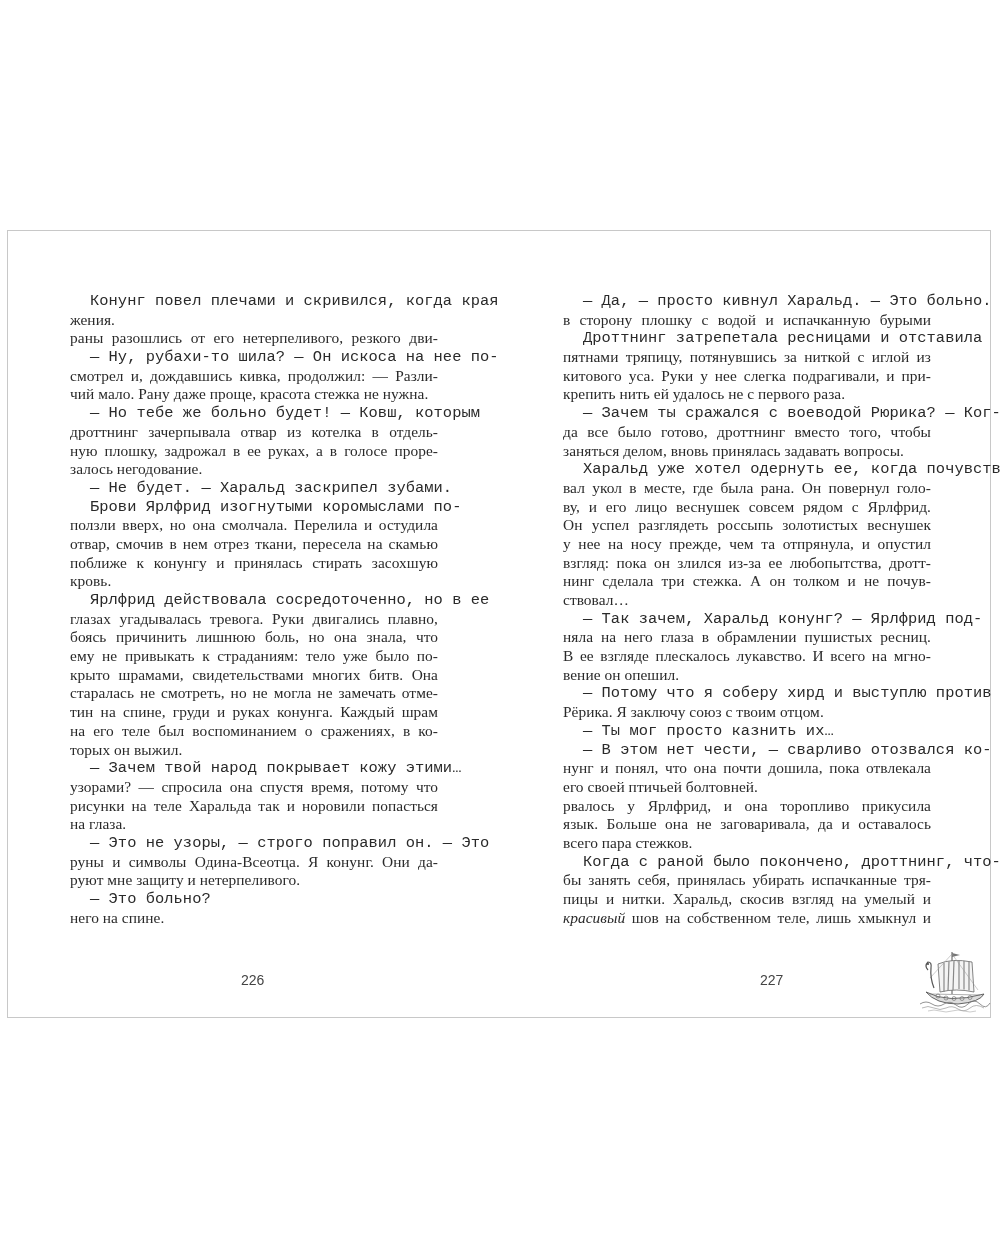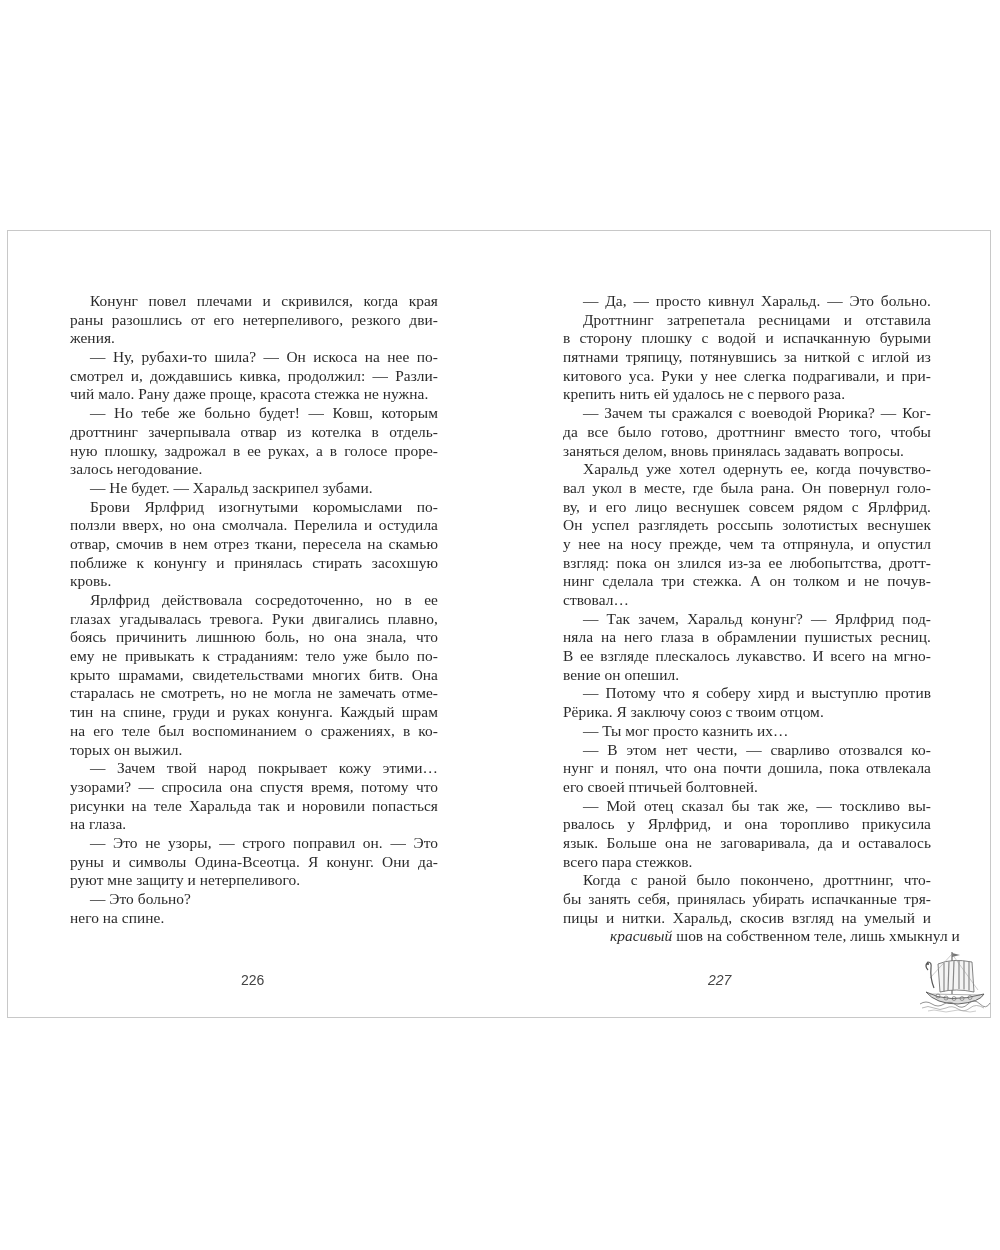--- a/index.html
+++ b/index.html
@@ -45,50 +45,50 @@
       white-space: nowrap;
       text-align: justify;
       text-align-last: justify;
       letter-spacing: 0.05px;
     }
     .line.last {
       text-align-last: left;
     }
     .line.indent {
       padding-left: 20px;
+      font-family: Liberation Mono, monospace;
     }
     .line em {
-      margin-left: 47px;
     }
     .page-number {
       position: absolute;
       top: 972px;
       font-family: "Liberation Sans", "DejaVu Sans", sans-serif;
       font-size: 14px;
       color: #444444;
     }
     .pn-left { left: 241px; }
-    .pn-right { left: 708px; font-style: italic; }
+    .pn-right { left: 760px; }
     .ship {
       position: absolute;
       left: 918px;
       top: 948px;
       width: 74px;
       height: 66px;
     }
   </style>
 </head>
 <body>
 
 <div class="spread"></div>
 
 <div class="page page-left" id="left-page">
     <div class="line indent">Конунг повел плечами и скривился, когда края</div>
+    <div class="line last">жения.</div>
     <div class="line">раны разошлись от его нетерпеливого, резкого дви-</div>
-    <div class="line last">жения.</div>
     <div class="line indent">— Ну, рубахи-то шила? — Он искоса на нее по-</div>
     <div class="line">смотрел и, дождавшись кивка, продолжил: — Разли-</div>
     <div class="line last">чий мало. Рану даже проще, красота стежка не нужна.</div>
     <div class="line indent">— Но тебе же больно будет! — Ковш, которым</div>
     <div class="line">дроттнинг зачерпывала отвар из котелка в отдель-</div>
     <div class="line">ную плошку, задрожал в ее руках, а в голосе проре-</div>
     <div class="line last">залось негодование.</div>
     <div class="line indent last">— Не будет. — Харальд заскрипел зубами.</div>
     <div class="line indent">Брови Ярлфрид изогнутыми коромыслами по-</div>
     <div class="line">ползли вверх, но она смолчала. Перелила и остудила</div>
@@ -109,22 +109,22 @@
     <div class="line">рисунки на теле Харальда так и норовили попасться</div>
     <div class="line last">на глаза.</div>
     <div class="line indent">— Это не узоры, — строго поправил он. — Это</div>
     <div class="line">руны и символы Одина-Всеотца. Я конунг. Они да-</div>
     <div class="line last">руют мне защиту и нетерпеливого.</div>
     <div class="line indent last">— Это больно?</div>
     <div class="line last">него на спине.</div>
   </div>
 <div class="page page-right" id="right-page">
     <div class="line indent">— Да, — просто кивнул Харальд. — Это больно.</div>
+    <div class="line">в сторону плошку с водой и испачканную бурыми</div>
     <div class="line indent">Дроттнинг затрепетала ресницами и отставила</div>
-    <div class="line">в сторону плошку с водой и испачканную бурыми</div>
     <div class="line">пятнами тряпицу, потянувшись за ниткой с иглой из</div>
     <div class="line">китового уса. Руки у нее слегка подрагивали, и при-</div>
     <div class="line last">крепить нить ей удалось не с первого раза.</div>
     <div class="line indent">— Зачем ты сражался с воеводой Рюрика? — Ког-</div>
     <div class="line">да все было готово, дроттнинг вместо того, чтобы</div>
     <div class="line last">заняться делом, вновь принялась задавать вопросы.</div>
     <div class="line indent">Харальд уже хотел одернуть ее, когда почувство-</div>
     <div class="line">вал укол в месте, где была рана. Он повернул голо-</div>
     <div class="line">ву, и его лицо веснушек совсем рядом с Ярлфрид.</div>
     <div class="line">Он успел разглядеть россыпь золотистых веснушек</div>
@@ -135,21 +135,20 @@
     <div class="line indent">— Так зачем, Харальд конунг? — Ярлфрид под-</div>
     <div class="line">няла на него глаза в обрамлении пушистых ресниц.</div>
     <div class="line">В ее взгляде плескалось лукавство. И всего на мгно-</div>
     <div class="line last">вение он опешил.</div>
     <div class="line indent">— Потому что я соберу хирд и выступлю против</div>
     <div class="line last">Рёрика. Я заключу союз с твоим отцом.</div>
     <div class="line indent last">— Ты мог просто казнить их…</div>
     <div class="line indent">— В этом нет чести, — сварливо отозвался ко-</div>
     <div class="line">нунг и понял, что она почти дошила, пока отвлекала</div>
     <div class="line last">его своей птичьей болтовней.</div>
-    <div class="line indent">— Мой отец сказал бы так же, — тоскливо вы-</div>
     <div class="line">рвалось у Ярлфрид, и она торопливо прикусила</div>
     <div class="line">язык. Больше она не заговаривала, да и оставалось</div>
     <div class="line last">всего пара стежков.</div>
     <div class="line indent">Когда с раной было покончено, дроттнинг, что-</div>
     <div class="line">бы занять себя, принялась убирать испачканные тря-</div>
     <div class="line">пицы и нитки. Харальд, скосив взгляд на умелый и</div>
     <div class="line"><em>красивый</em><span> шов на собственном теле, лишь хмыкнул и</span></div>
   </div>
 
 <div class="page-number pn-left">226</div>

